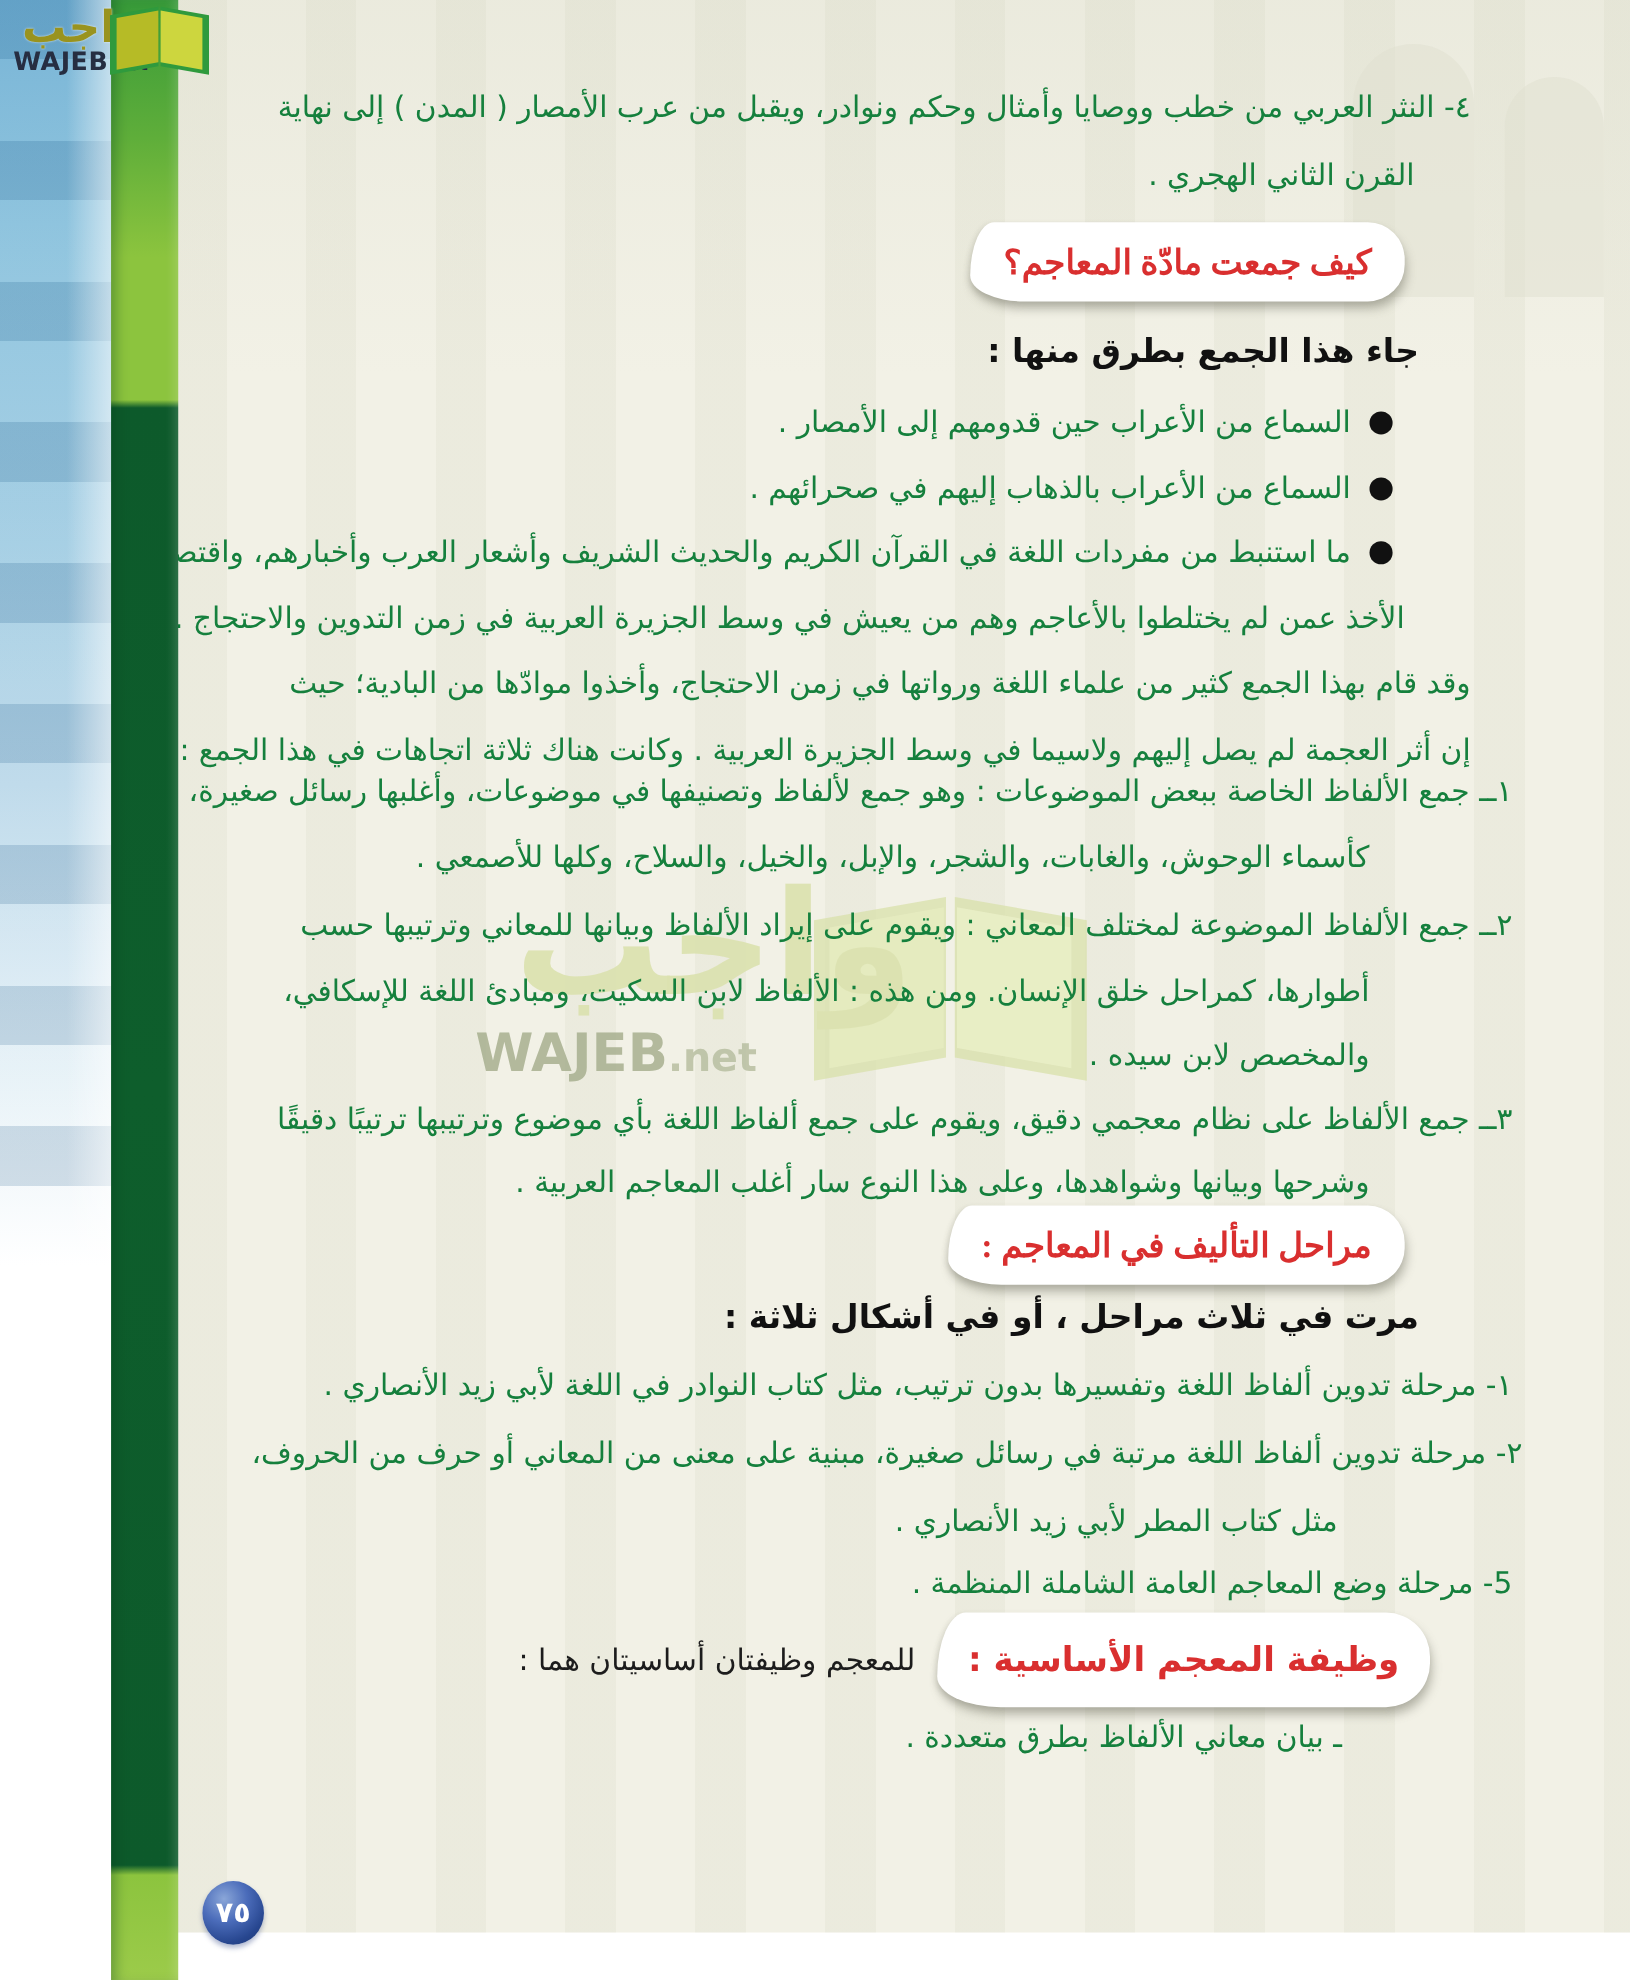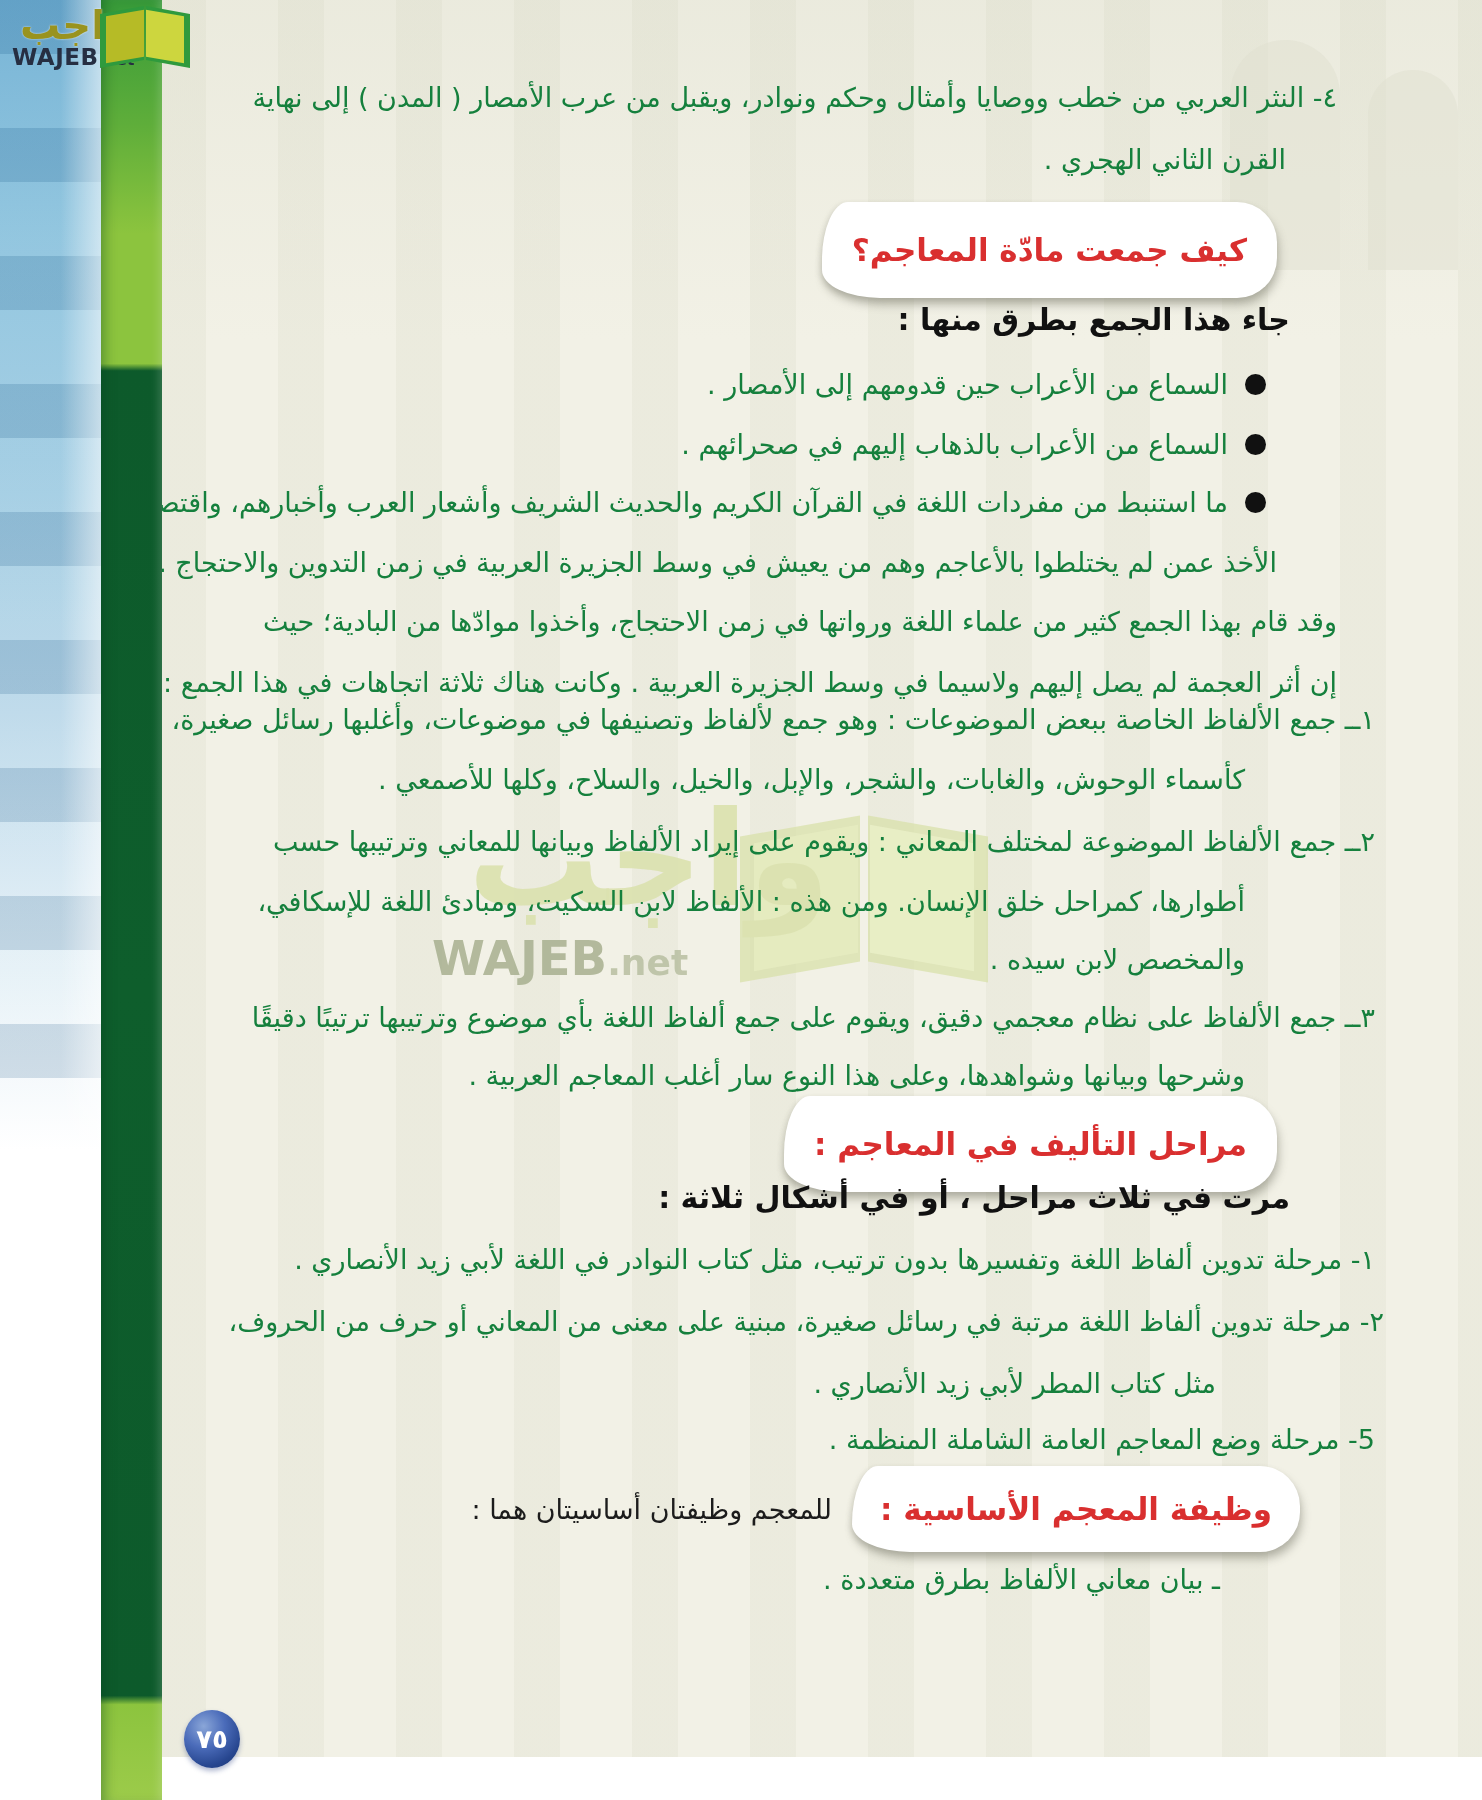--- a/index.html
+++ b/index.html
@@ -58,23 +58,23 @@
   .wb-r1{right:4px;top:14px;width:120px;height:146px;background:rgba(216,224,170,0.75);transform:skewY(10deg);}
   .wb-r2{right:18px;top:22px;width:104px;height:128px;background:rgba(233,238,198,0.9);transform:skewY(10deg);}
 
   
   .ln{position:absolute;direction:rtl;white-space:nowrap;font-size:27px;line-height:40px;color:#15803d;z-index:3;}
   .hd{font-weight:bold;font-size:30px;color:#111;}
   .dot{position:absolute;width:21px;height:21px;border-radius:50%;background:#111;z-index:3;}
 
   
   .pill{position:absolute;z-index:3;background:#ffffff;display:flex;align-items:center;justify-content:center;
-    direction:rtl;color:#d92f2f;font-weight:bold;font-size:31px;padding:12px 30px;height:72px;
+    direction:rtl;color:#d92f2f;font-weight:bold;font-size:31px;padding:0 30px;height:72px;
     border-radius:26px 40px 40px 58px / 58px 40px 40px 28px;
-    box-shadow:2px 7px 9px rgba(110,110,95,0.42), -2px 2px 5px rgba(150,150,135,0.25);}
+    box-shadow:2px 7px 9px rgba(110,110,95,0.42), -2px 2px 5px rgba(150,150,135,0.25);font-family:Liberation Serif, serif;}
   .banner3-row{position:absolute;right:182px;top:1466px;z-index:3;direction:rtl;display:flex;align-items:center;gap:20px;}
   .banner3-row .pill3{position:relative;background:#ffffff;display:flex;align-items:center;justify-content:center;
     direction:rtl;color:#d92f2f;font-weight:bold;font-size:31px;padding:0 28px;height:86px;
     border-radius:26px 40px 40px 58px / 58px 40px 40px 28px;
     box-shadow:2px 7px 9px rgba(110,110,95,0.42), -2px 2px 5px rgba(150,150,135,0.25);}
   .banner3-row .tail{font-size:27px;color:#1c1c1c;white-space:nowrap;}
 
   
   .badge{position:absolute;left:184px;top:1710px;width:56px;height:58px;border-radius:50%;z-index:4;
     background:radial-gradient(circle at 35% 28%, #8aa6d8 0%, #4b6cba 38%, #27468f 72%, #1b356f 100%);

